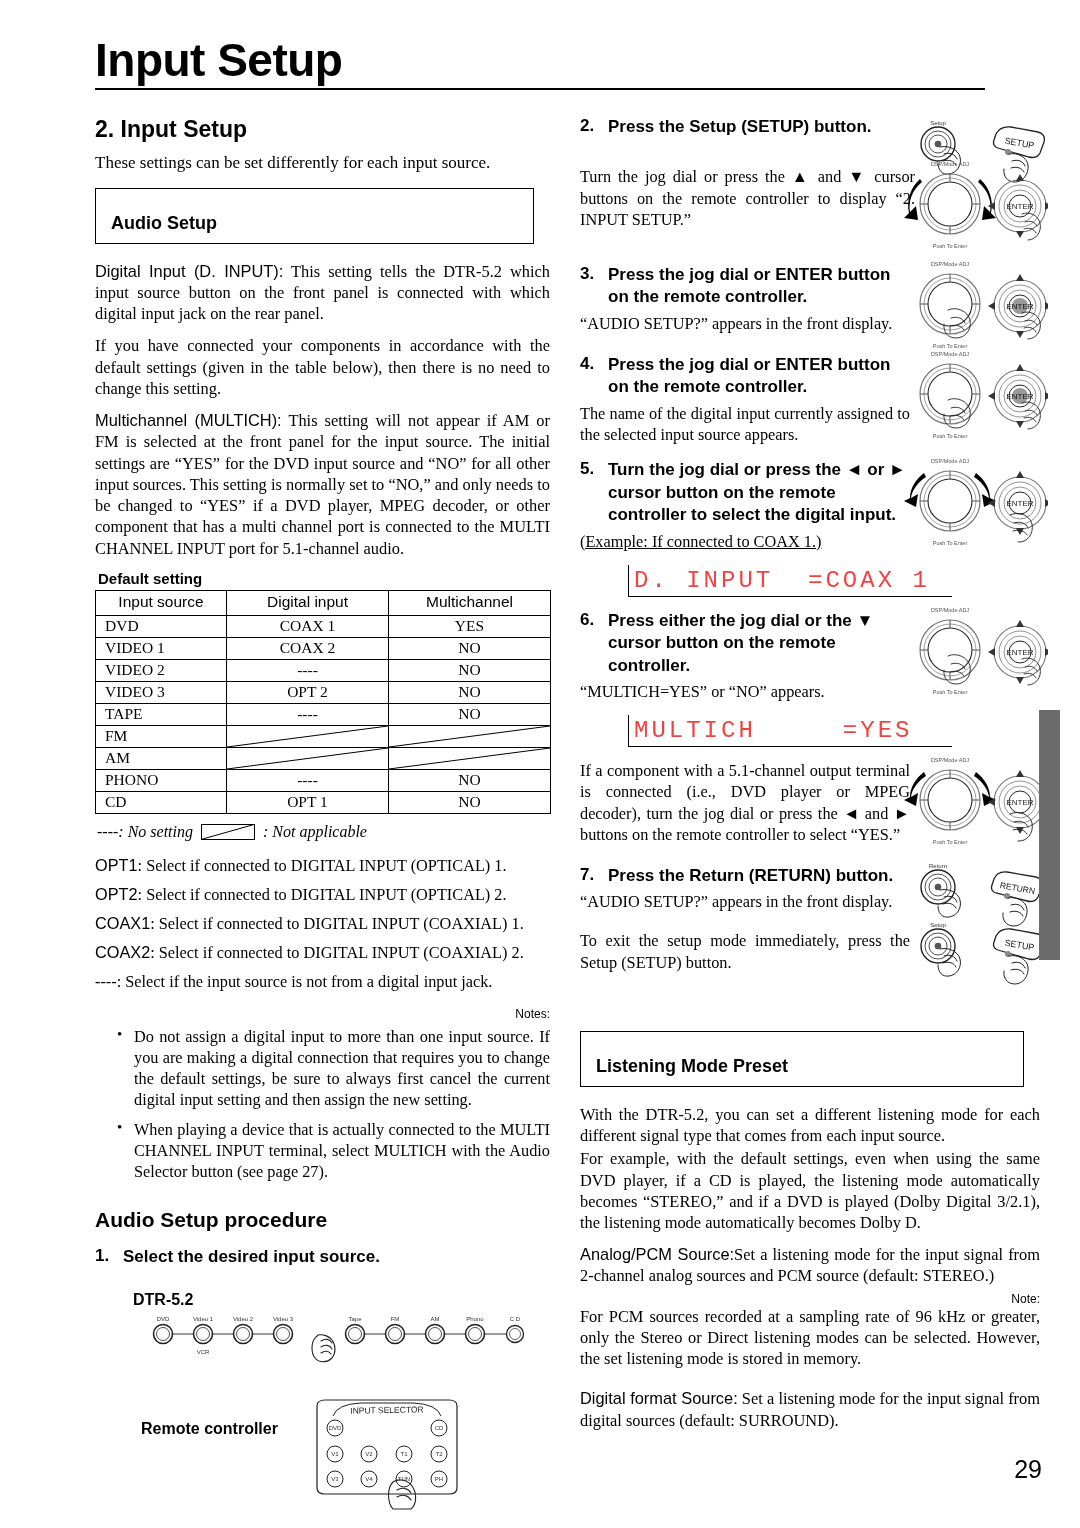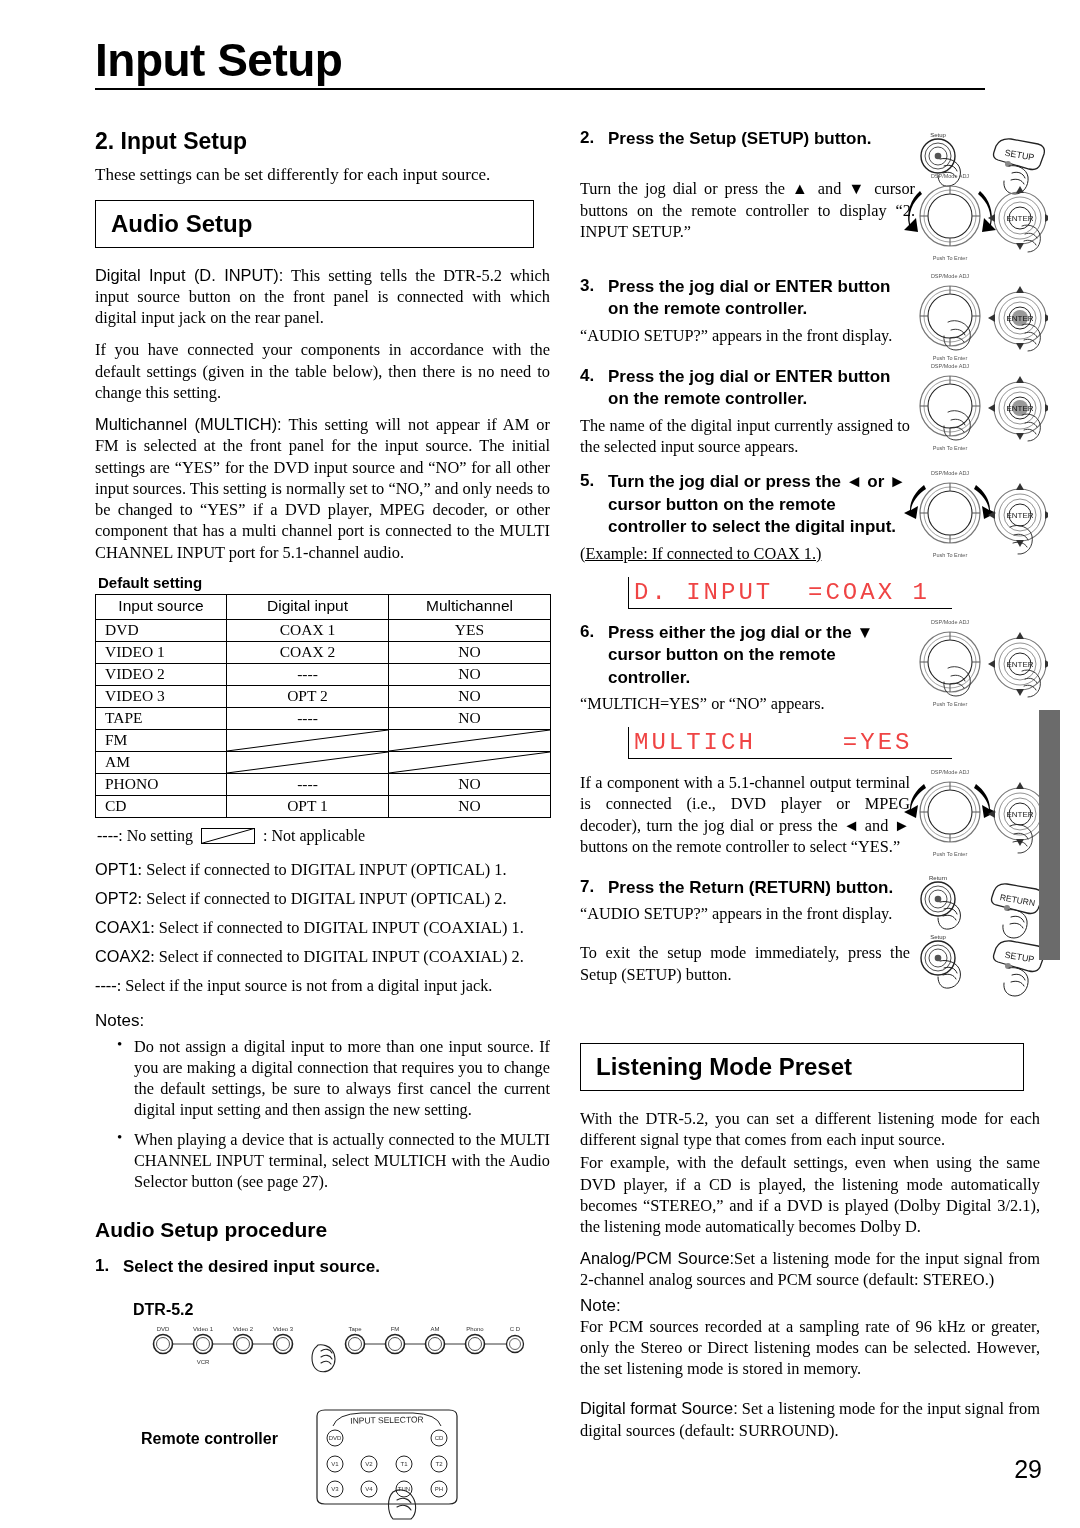--- a/index.html
+++ b/index.html
@@ -12,59 +12,59 @@
 
   
   .masthead{position:absolute;left:95px;top:36px;width:890px;}
   .masthead h1{
     margin:0;font-family:"Liberation Sans",sans-serif;font-weight:bold;
     font-size:46px;letter-spacing:-0.5px;line-height:1.05;
   }
   .masthead .rule{margin-top:4px;border-bottom:2.5px solid #000;width:890px;}
 
   
-  .col{position:absolute;top:128px;}
+  .col{position:absolute;top:116px;}
   .col-left{left:95px;width:455px;}
   .col-right{left:580px;width:460px;}
 
   h2.sec{
     font-family:"Liberation Sans",sans-serif;font-weight:bold;font-size:23px;
     margin:0 0 9px 0;
   }
   p.lead{font-size:17px;margin:0 0 14px 0;line-height:1.28;}
 
   .boxhead{
-    border:1.6px solid #000;padding:9px 0 9px 15px;margin:0 16px 17px 0;
-    font-family:"Liberation Sans",sans-serif;font-weight:bold;font-size:24px;
+    border:1.6px solid #000;padding:24px 0 9px 15px;margin:0 16px 17px 0;
+    font-family:"Liberation Sans",sans-serif;font-weight:bold;font-size:18px;
   }
 
   p.body{
     font-size:16.4px;line-height:1.295;margin:0 0 11px 0;
     text-align:justify;text-justify:inter-word;
   }
   .term{font-family:"Liberation Sans",sans-serif;font-weight:normal;}
 
   
   .tblcap{font-family:"Liberation Sans",sans-serif;font-weight:bold;font-size:15px;margin:8px 0 3px 3px;}
   table.dft{border-collapse:collapse;width:452px;font-size:15.5px;table-layout:fixed;}
   table.dft td{border:1px solid #000;height:20px;padding:0 0 1px 0;vertical-align:middle;}
   table.dft td.c1{width:130px;padding-left:9px;}
   table.dft td.c2{width:161px;text-align:center;}
   table.dft td.c3{width:161px;text-align:center;}
   table.dft tr.hdr td{font-family:"Liberation Sans",sans-serif;text-align:center;padding-left:0;height:23px;}
   table.dft td.na{position:relative;padding:0;}
   .na-svg{position:absolute;left:0;top:0;width:100%;height:100%;display:block;}
 
-  .legend{font-size:16px;margin:9px 0 14px 2px;display:flex;align-items:center;gap:8px;}
+  .legend{font-size:16px;margin:9px 0 14px 2px;display:flex;align-items:center;gap:8px;font-style:italic;}
   .legend .swatch{display:inline-block;width:54px;height:16px;position:relative;vertical-align:middle;}
 
   .deflist p{font-size:16.3px;line-height:1.30;margin:0 0 8px 0;}
   .deflist .lbl{font-family:"Liberation Sans",sans-serif;}
 
-  .notes-h{font-family:"Liberation Sans",sans-serif;font-size:17px;margin:14px 0 5px 0;}
+  .notes-h{font-family:"Liberation Sans",sans-serif;font-size:12px;margin:14px 0 5px 0;text-align:right;}
   ul.notes{margin:0;padding:0 0 0 22px;list-style:none;}
   ul.notes li{
     position:relative;font-size:16.3px;line-height:1.295;margin-bottom:9px;
     text-align:justify;padding-left:17px;
   }
   ul.notes li:before{content:"\2022";position:absolute;left:0;top:-1px;font-size:15px;}
 
   h3.proc{font-family:"Liberation Sans",sans-serif;font-weight:bold;font-size:21px;margin:26px 0 14px 0;}
 
   .step{display:flex;gap:11px;margin:0 0 4px 0;}

